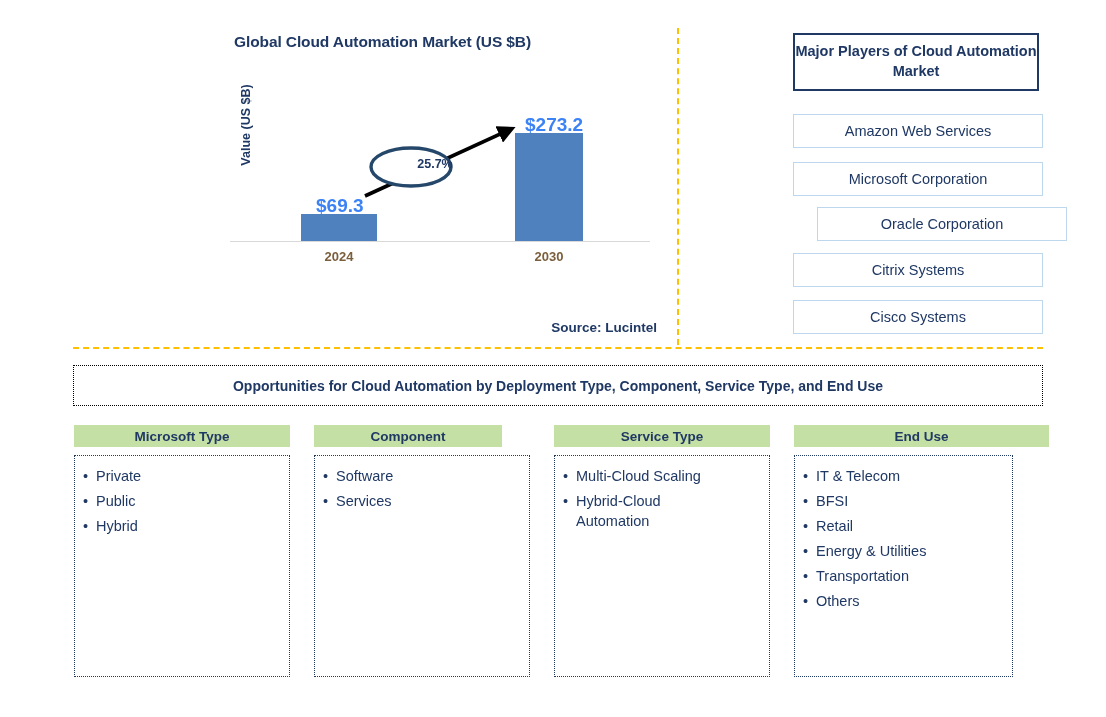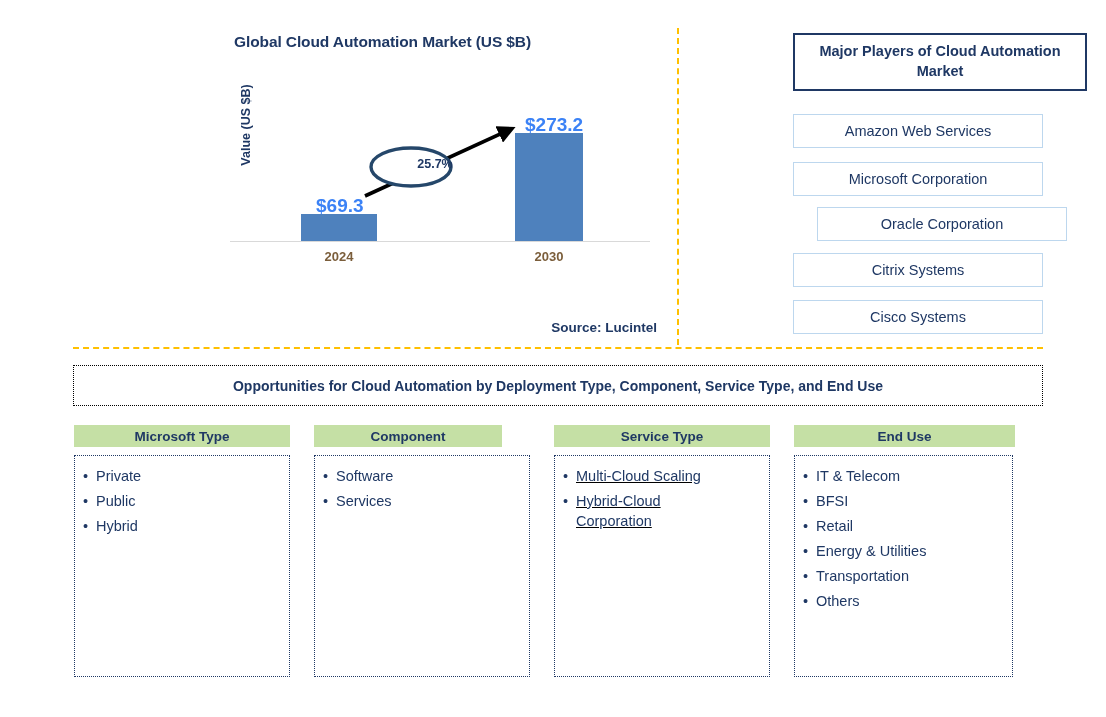--- a/index.html
+++ b/index.html
@@ -153,21 +153,21 @@
     position: absolute;
     left: 677px;
     top: 0px;
     width: 429px;
     height: 347px;
   }
   .players-header {
     position: absolute;
     left: 116px;
     top: 33px;
-    width: 294px;
+    width: 246px;
     height: 58px;
     border: 2px solid #1F3864;
     box-sizing: border-box;
     display: flex;
     align-items: center;
     justify-content: center;
     text-align: center;
     font-size: 14.5px;
     font-weight: bold;
     color: #1F3864;
@@ -241,25 +241,25 @@
     left: 0px;
     top: 0px;
     font-size: 14.5px;
     color: #1F3864;
   }
 
   
   .col1-head { left: 74px;  width: 216px; }
   .col2-head { left: 314px; width: 188px; }
   .col3-head { left: 554px; width: 216px; }
-  .col4-head { left: 794px; width: 221px; }
+  .col4-head { left: 794px; width: 255px; }
 
   .col1-body { left: 74px;  width: 216px; }
   .col2-body { left: 314px; width: 216px; }
-  .col3-body { left: 554px; width: 216px; text-decoration: underline; }
+  .col3-body { left: 554px; width: 216px; }
   .col4-body { left: 794px; width: 219px; }
 </style>
 </head>
 <body>
 
 <div class="page">
 
   <div class="chart-panel">
 
     <div class="chart-title">Global Cloud Automation Market (US $B)</div>
@@ -319,21 +319,21 @@
   </div>
 
   <div class="col-body col2-body">
     <div class="bullet-item">Software</div>
     <div class="bullet-item">Services</div>
   </div>
 
   <div class="col-body col3-body">
     <div class="bullet-item">Multi-Cloud Scaling</div>
     <div class="bullet-item">Hybrid-Cloud
-Corporation</div>
+Automation</div>
   </div>
 
   <div class="col-body col4-body">
     <div class="bullet-item">IT &amp; Telecom</div>
     <div class="bullet-item">BFSI</div>
     <div class="bullet-item">Retail</div>
     <div class="bullet-item">Energy &amp; Utilities</div>
     <div class="bullet-item">Transportation</div>
     <div class="bullet-item">Others</div>
   </div>

